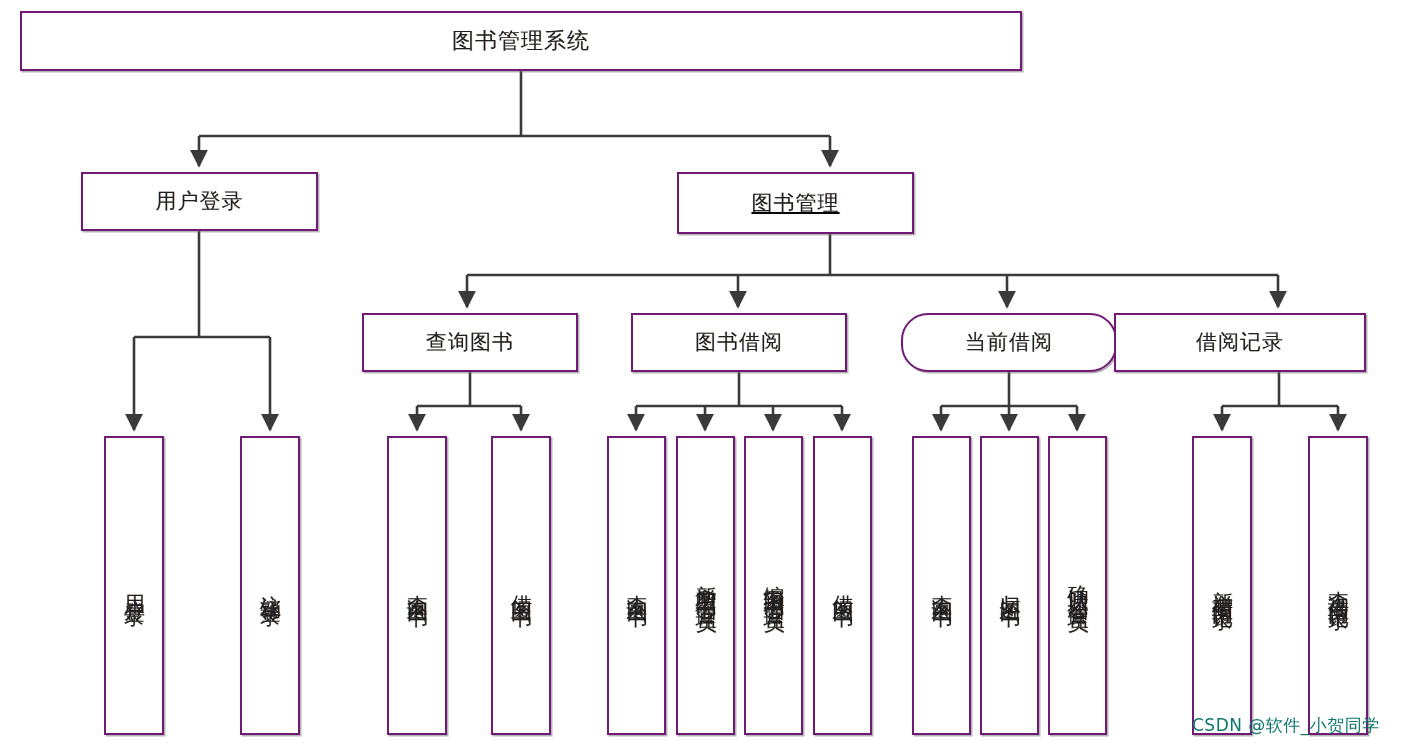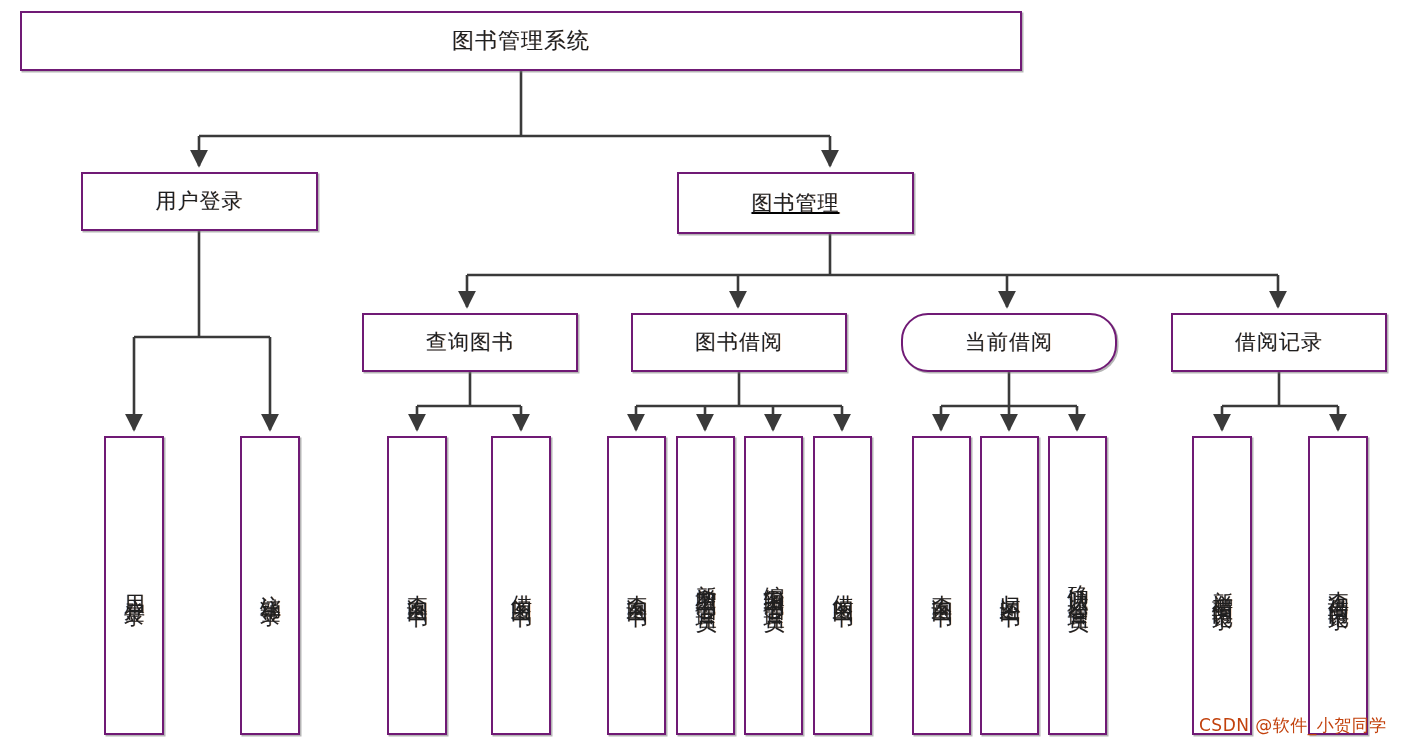--- a/index.html
+++ b/index.html
@@ -49,26 +49,25 @@
   .node.vertical .label {
     writing-mode: vertical-rl;
     text-orientation: upright;
     letter-spacing: 4px;
     white-space: normal;
     max-height: 100%;
   }
   .node.root .label { font-size: 22px; }
   .watermark {
     position: absolute;
-    color: #c2410c;
+    color: #0f766e;
     font-size: 17px;
     letter-spacing: 0.5px;
     white-space: nowrap;
     user-select: none;
-    margin-left: 7px;
   }
 </style>
 </head>
 <body>
 
 <div id="canvas">
 
   <svg class="edges" viewBox="0 0 1405 747">
     <defs>
       <marker id="arrow" viewBox="0 0 10 10" refX="9" refY="5" markerWidth="7" markerHeight="7" orient="auto-start-reverse">
@@ -133,21 +132,21 @@
 
   <div class="node" style="left:362px; top:313px; width:216px; height:59px;">
     <span class="label">查询图书</span>
   </div>
   <div class="node" style="left:631px; top:313px; width:216px; height:59px;">
     <span class="label">图书借阅</span>
   </div>
   <div class="node" style="left:901px; top:313px; width:216px; height:59px;border-radius:27px;">
     <span class="label">当前借阅</span>
   </div>
-  <div class="node" style="left:1171px; top:313px; width:216px; height:59px;">
+  <div class="node" style="left:1114px; top:313px; width:252px; height:59px;">
     <span class="label">借阅记录</span>
   </div>
 
   <div class="node vertical" style="left:104px; top:436px; width:60px; height:299px;">
     <span class="label">用户登录</span>
   </div>
   <div class="node vertical" style="left:240px; top:436px; width:60px; height:299px;">
     <span class="label">注销登录</span>
   </div>
 

